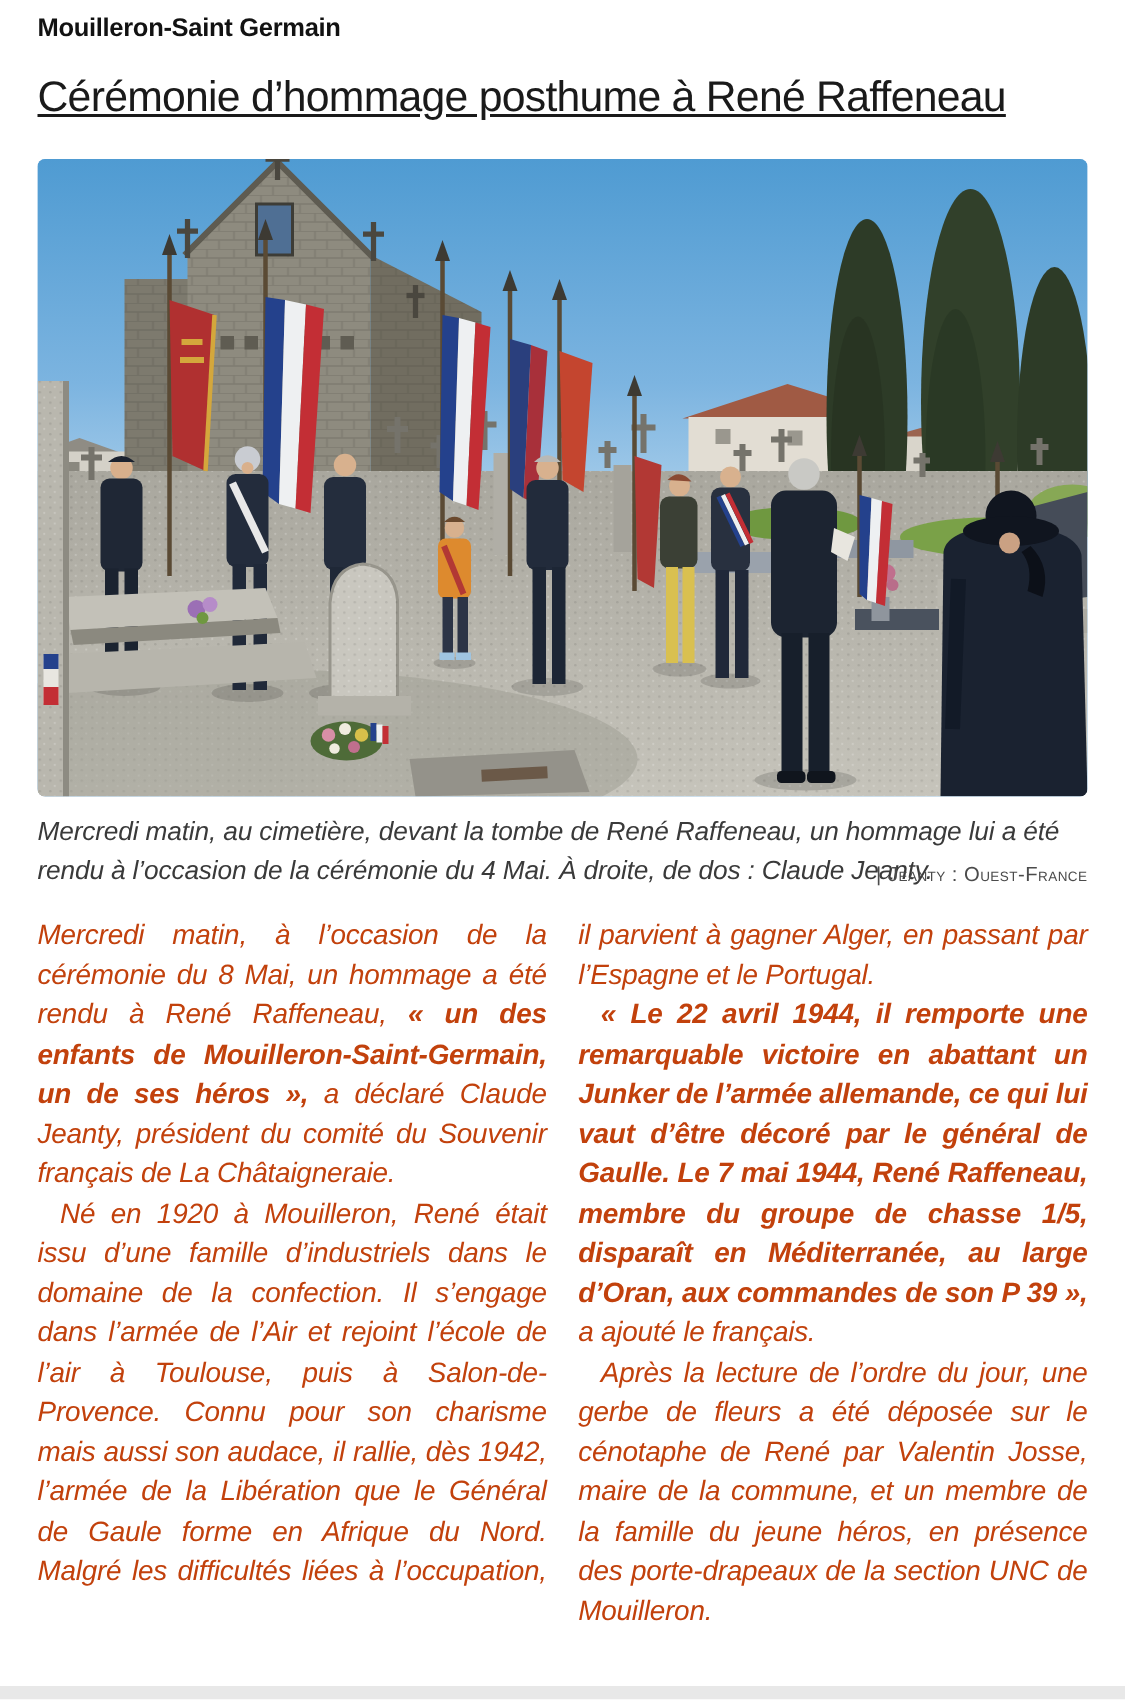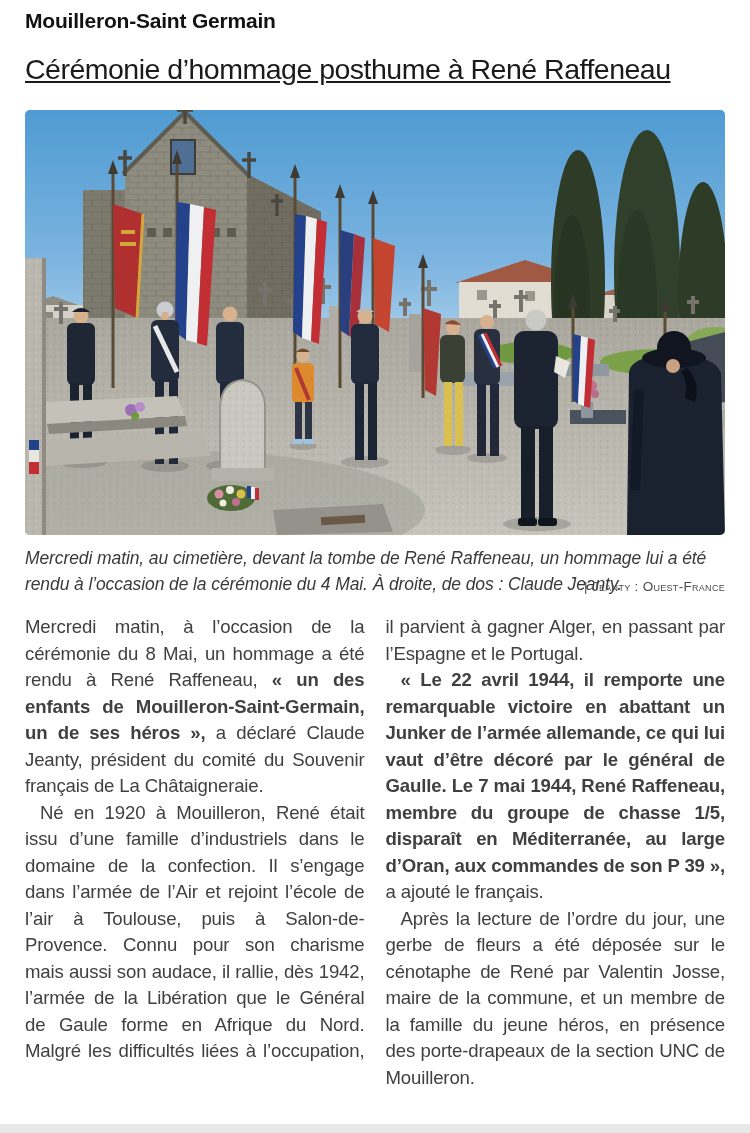--- a/index.html
+++ b/index.html
@@ -6,21 +6,21 @@
   body {
     width:750px; height:1133px;
     background:#ffffff;
     font-family:"Liberation Sans", sans-serif;
     position:relative; overflow:hidden;
     -webkit-font-smoothing:antialiased;
   }
   .page { padding:0 25px; }
   .kicker {
     margin:0; padding-top:9px;
-    font-size:21px; font-weight:700; color:#121212;
+    font-size:17px; font-weight:700; color:#121212;
     letter-spacing:-0.2px;
   }
   .headline {
     margin:0; padding-top:20px;
     font-size:28.5px; font-weight:400; color:#1a1a1a;
     letter-spacing:-0.5px;
     text-decoration:underline;
   }
   figure.photo {
     margin:24px 0 0 0; width:700px; height:425px;
@@ -38,23 +38,24 @@
     font-style:normal; font-variant:small-caps;
     font-size:13.5px; color:#4b4b4b; letter-spacing:0.3px;
     white-space:nowrap;
   }
   .body-cols {
     margin-top:17px; height:484px;
     column-count:2; column-gap:21px; column-fill:auto;
   }
   .body-cols p {
     margin:0; font-size:18.6px; line-height:26.5px;
-    color:#404040; text-align:justify;
+    color:#c2410c; text-align:justify;
     hyphens:auto; -webkit-hyphens:auto;
     letter-spacing:-0.15px;
+    font-style:italic;
   }
   .body-cols p + p { text-indent:15px; }
   .body-cols .bold { font-weight:700; }
   .bottom-bar {
     position:absolute; left:0; bottom:0;
     width:750px; height:9px; background:#e8e8e8;
   }
 </style>
 </head>
 <body>

